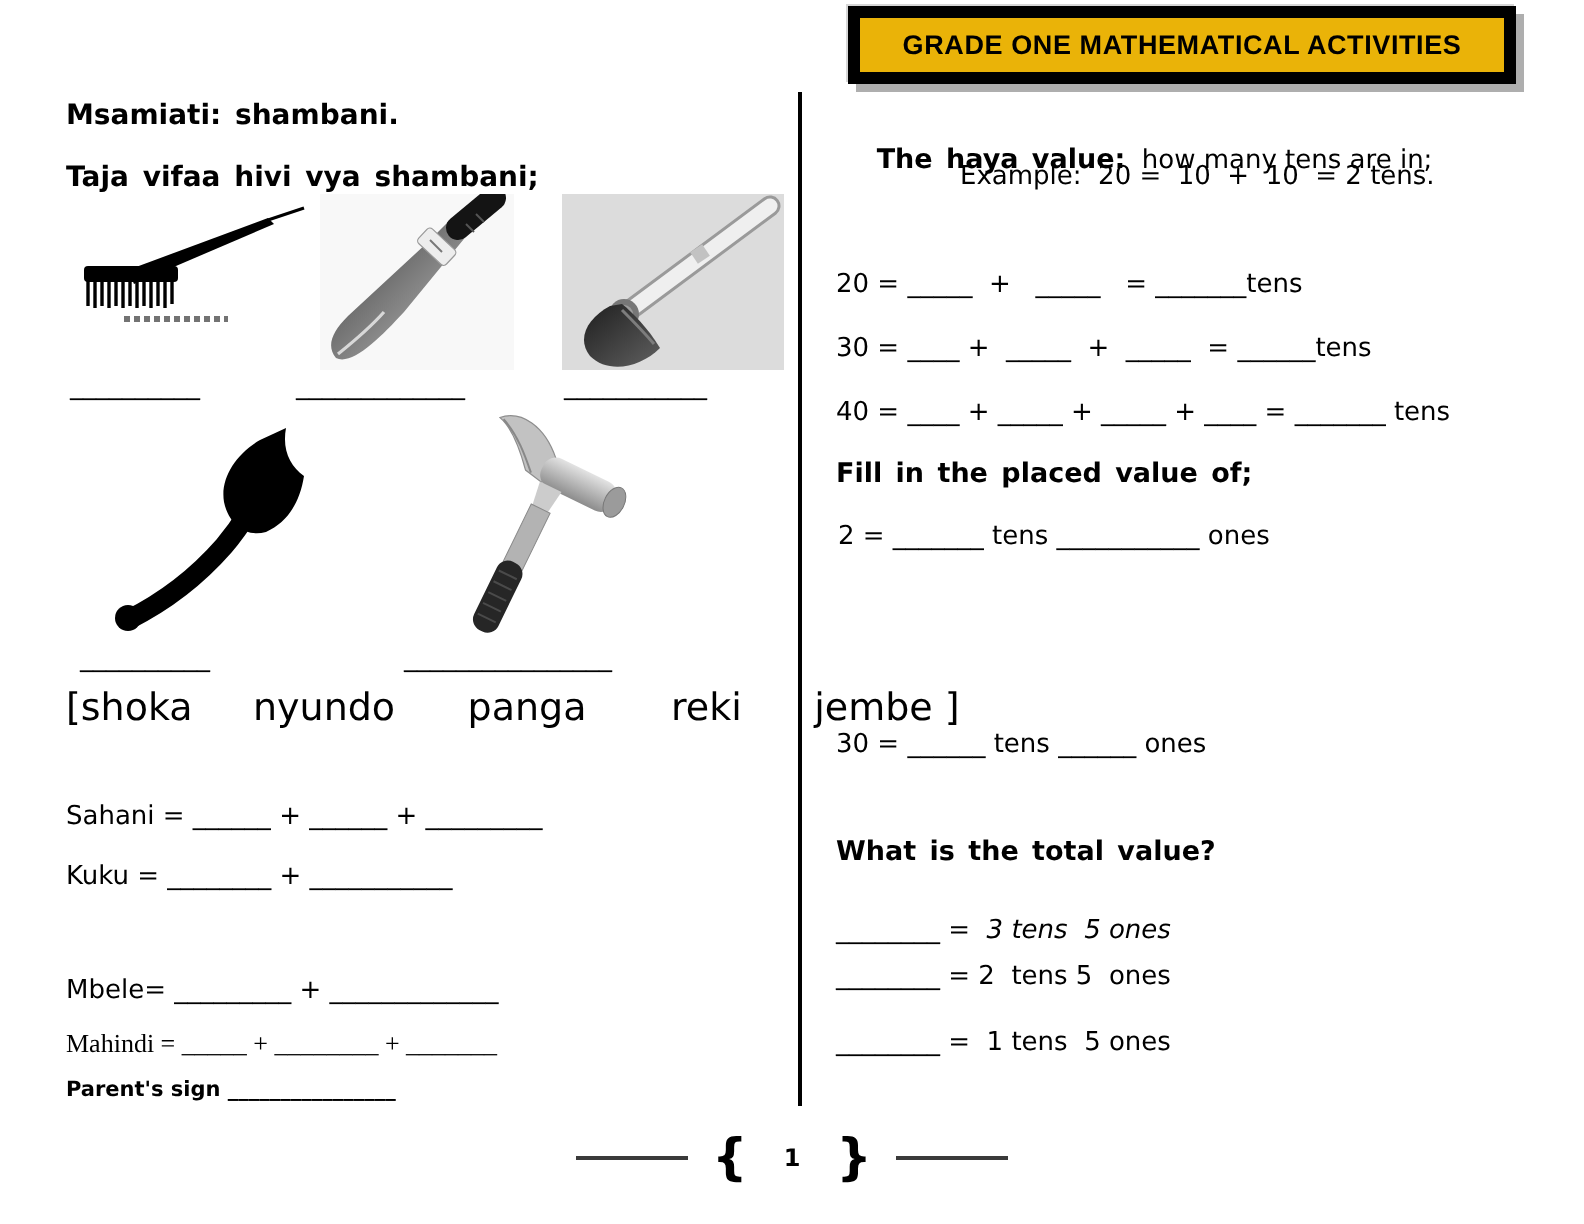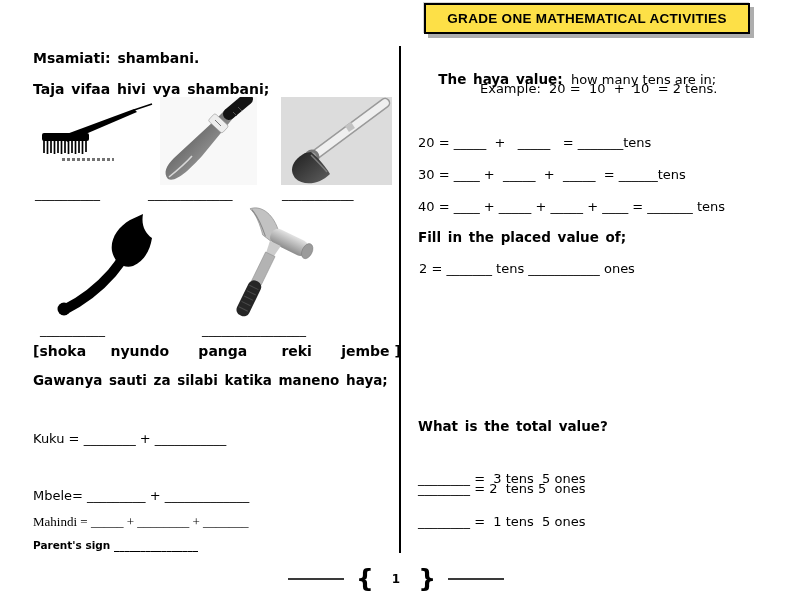--- a/index.html
+++ b/index.html
@@ -7,21 +7,21 @@
     position:relative; width:792px; height:612px; background:#fff;
     font-family:"DejaVu Sans", sans-serif; color:#000; overflow:hidden;
   }
   .abs { position:absolute; }
   .b { font-weight:bold; }
   .line { white-space:pre; font-size:13px; line-height:1.1; }
   .h { white-space:pre; font-size:13.5px; font-weight:bold; word-spacing:2px; }
 
   .header-box {
     left:424px; top:3px; width:322px; height:27px;
-    background:#fde047; border:2px solid #000000;
+    background:#eab308; border:6px solid #000000;
     box-shadow:4px 4px 0 #aeaeae, -1px -1px 0 #d6d6d6;
     display:flex; align-items:center; justify-content:center;
   }
   .header-box span {
     font-family:"Liberation Sans", sans-serif;
     font-weight:bold; font-size:13.5px; letter-spacing:0.3px;
   }
   .divider { left:399px; top:46px; width:2px; height:507px; background:#000; }
 
   .watermark {
@@ -149,42 +149,43 @@
             <line x1="-5" y1="73" x2="5" y2="73"></line>
           <line x1="-5" y1="79" x2="5" y2="79"></line>
         </g>
       </g>
     </svg>
   </div>
 
   <div class="abs line" style="left:40px;  top:323px;">__________</div>
   <div class="abs line" style="left:202px; top:323px;">________________</div>
 
-  <div class="abs line" style="left:33px; top:344px; font-size:14px;font-weight:bold;">[shoka     nyundo      panga       reki      jembe ]</div>
+  <div class="abs line" style="left:33px; top:344px; font-size:19px;">[shoka     nyundo      panga       reki      jembe ]</div>
 
-  <div class="abs h" style="left:33px; top:372px;">Gawanya sauti za silabi katika maneno haya;</div>
+  <div class="abs line" style="left:33px; top:402px;">Sahani = ______ + ______ + _________</div>
   <div class="abs line" style="left:33px; top:432px;">Kuku = ________ + ___________</div>
   <div class="abs line" style="left:33px; top:489px;">Mbele= _________ + _____________</div>
   <div class="abs line" style="left:33px; top:515px;font-family:Liberation Serif, serif;">Mahindi = _____ + ________ + _______</div>
   <div class="abs line b" style="left:33px; top:540px; font-size:10.5px;">Parent's sign ________________</div>
 
   <div class="abs" style="left:418px; top:50px; white-space:pre;">
     <span class="h">The haya value:</span><span class="line">  </span><span class="line" style="">how many tens are in;</span>
   </div>
   <div class="abs line" style="left:480px; top:82px;">Example:  20 =  10  +  10  = 2 tens.</div>
 
   <div class="abs line" style="left:418px; top:136px;">20 = _____  +   _____   = _______tens</div>
   <div class="abs line" style="left:418px; top:168px;">30 = ____ +  _____  +  _____  = ______tens</div>
   <div class="abs line" style="left:418px; top:200px;">40 = ____ + _____ + _____ + ____ = _______ tens</div>
 
   <div class="abs h" style="left:418px; top:229px;">Fill in the placed value of;</div>
   <div class="abs line" style="left:419px; top:262px;text-align:right;">2 = _______ tens ___________ ones</div>
+  <div class="abs line" style="left:418px; top:366px;">30 = ______ tens ______ ones</div>
 
   <div class="abs h" style="left:418px; top:418px;">What is the total value?</div>
-  <div class="abs line" style="left:418px; top:472px;">________ =  3 tens  5 ones</div>
+  <div class="abs line" style="left:418px; top:459px;font-style:italic;">________ =  3 tens  5 ones</div>
   <div class="abs line" style="left:418px; top:482px;">________ = 2  tens 5  ones</div>
   <div class="abs line" style="left:418px; top:515px;">________ =  1 tens  5 ones</div>
 
   <div class="abs footer">
     <div class="rule"></div>
     <span class="brace">{</span>
     <span class="pageno">1</span>
     <span class="brace">}</span>
     <div class="rule"></div>
   </div>

